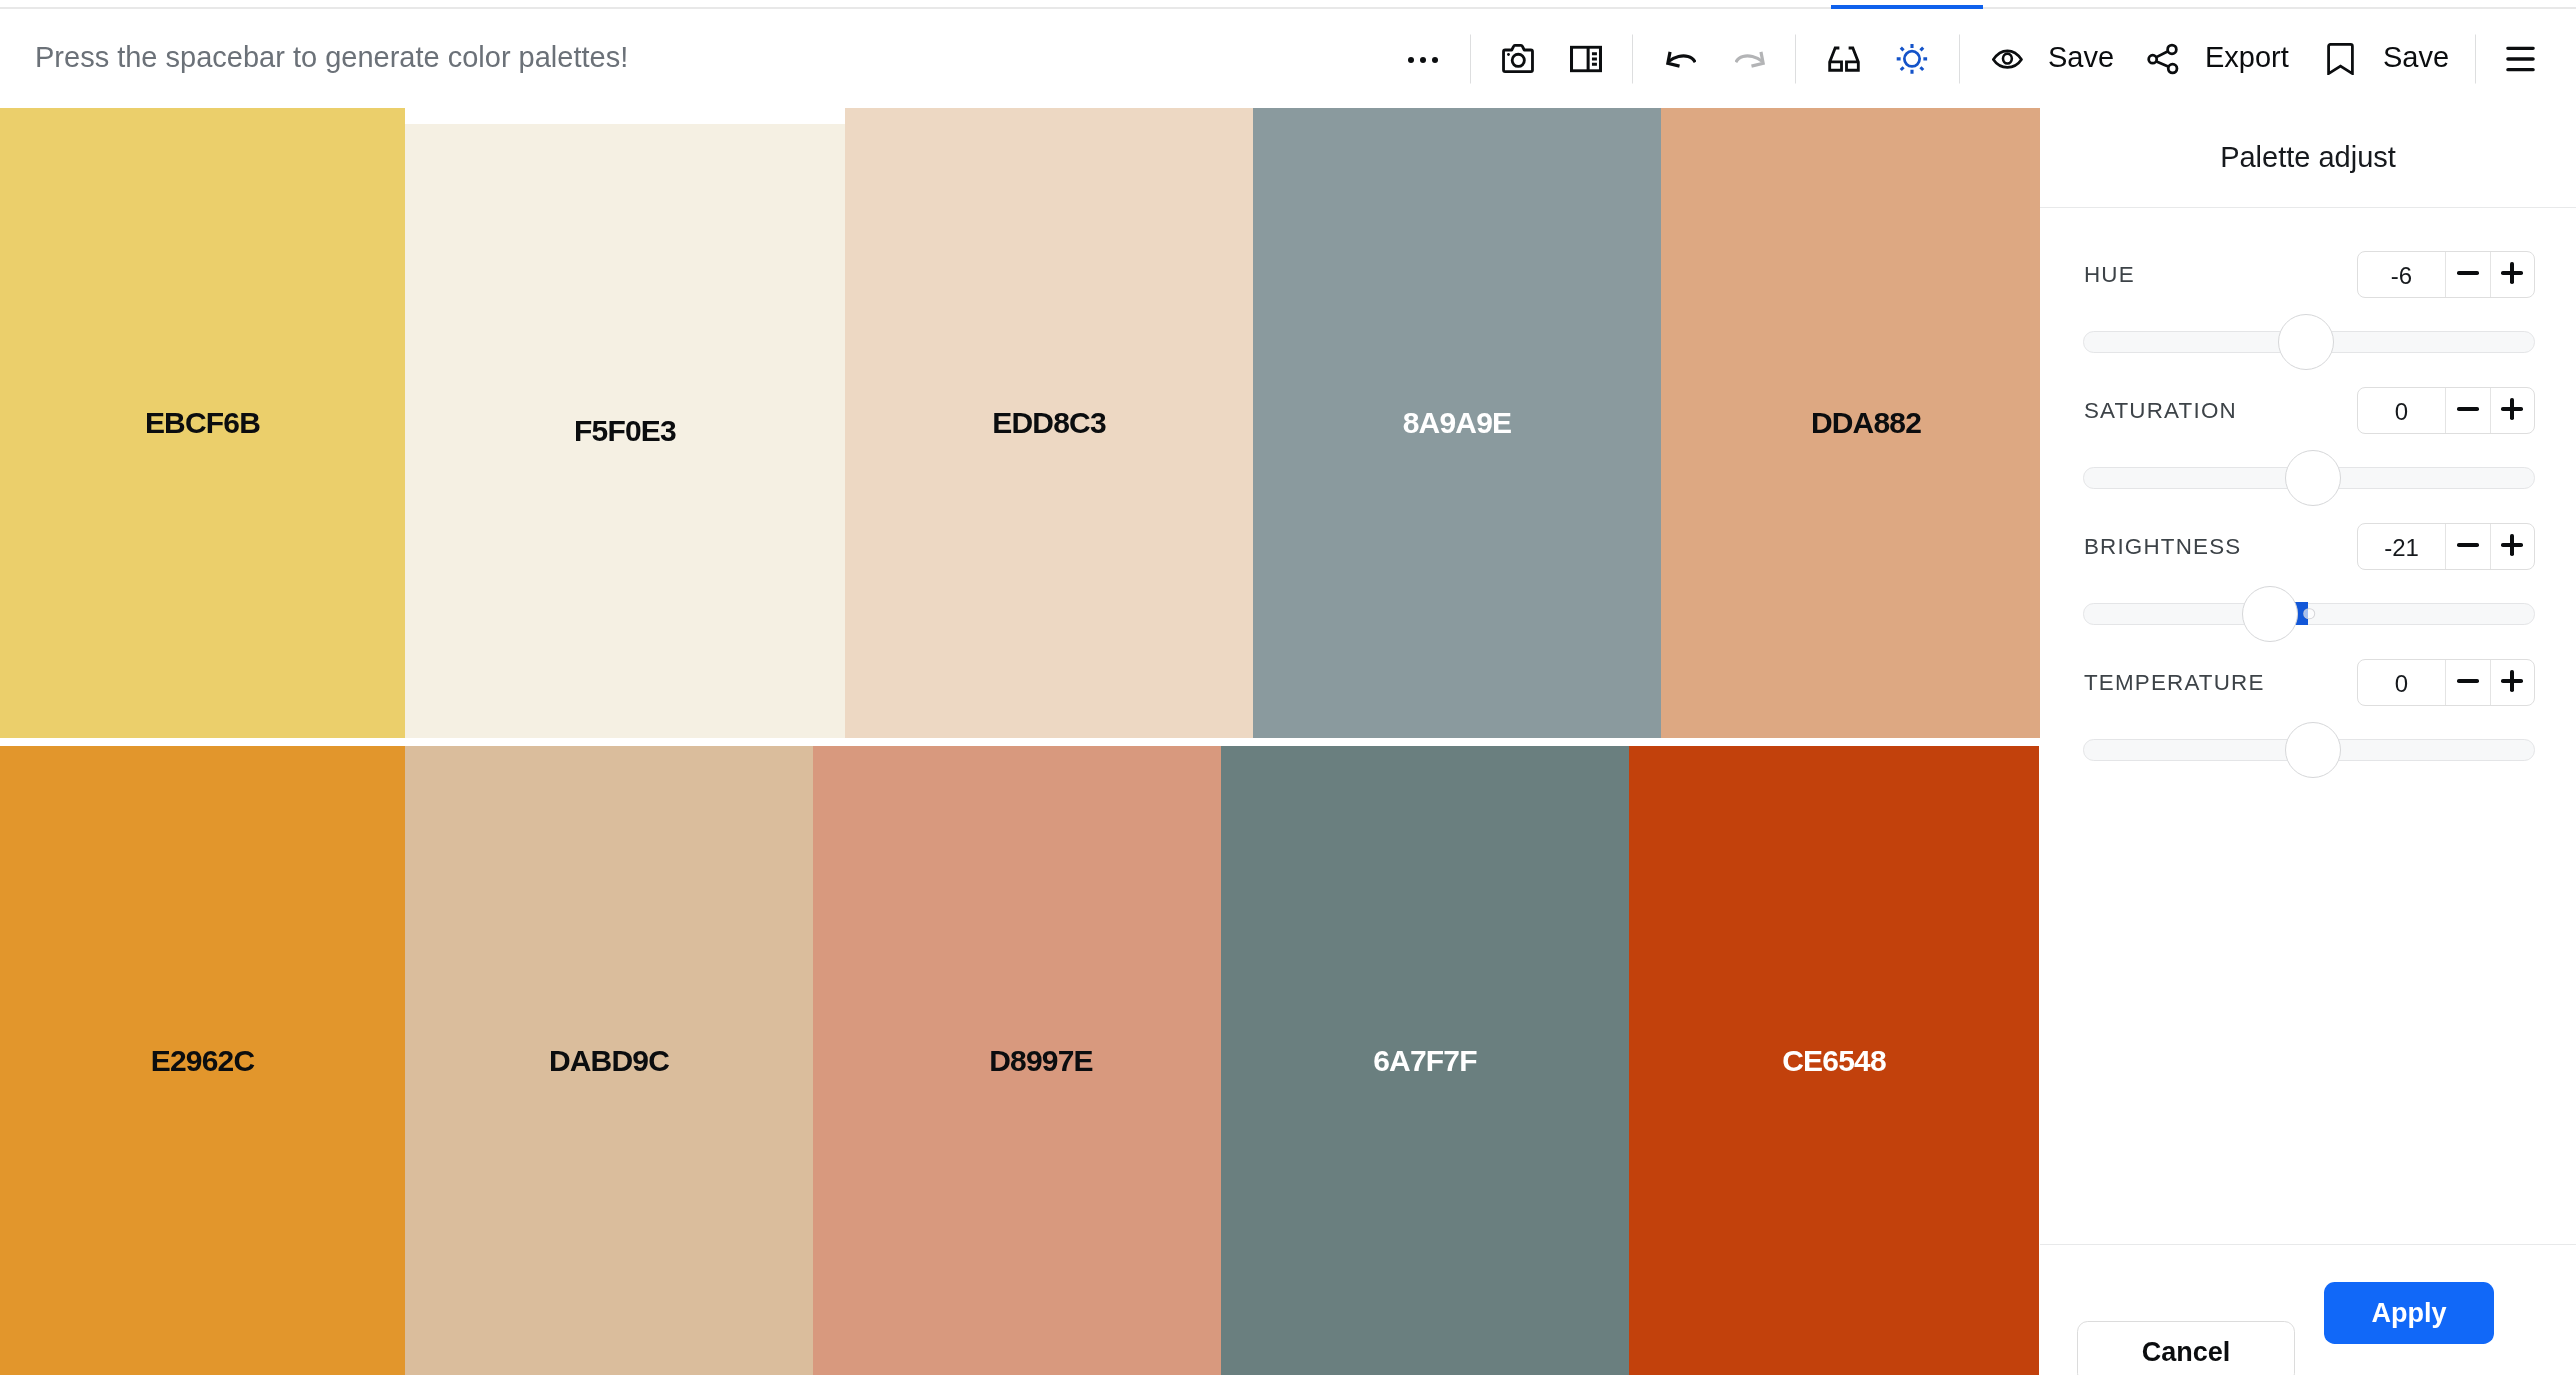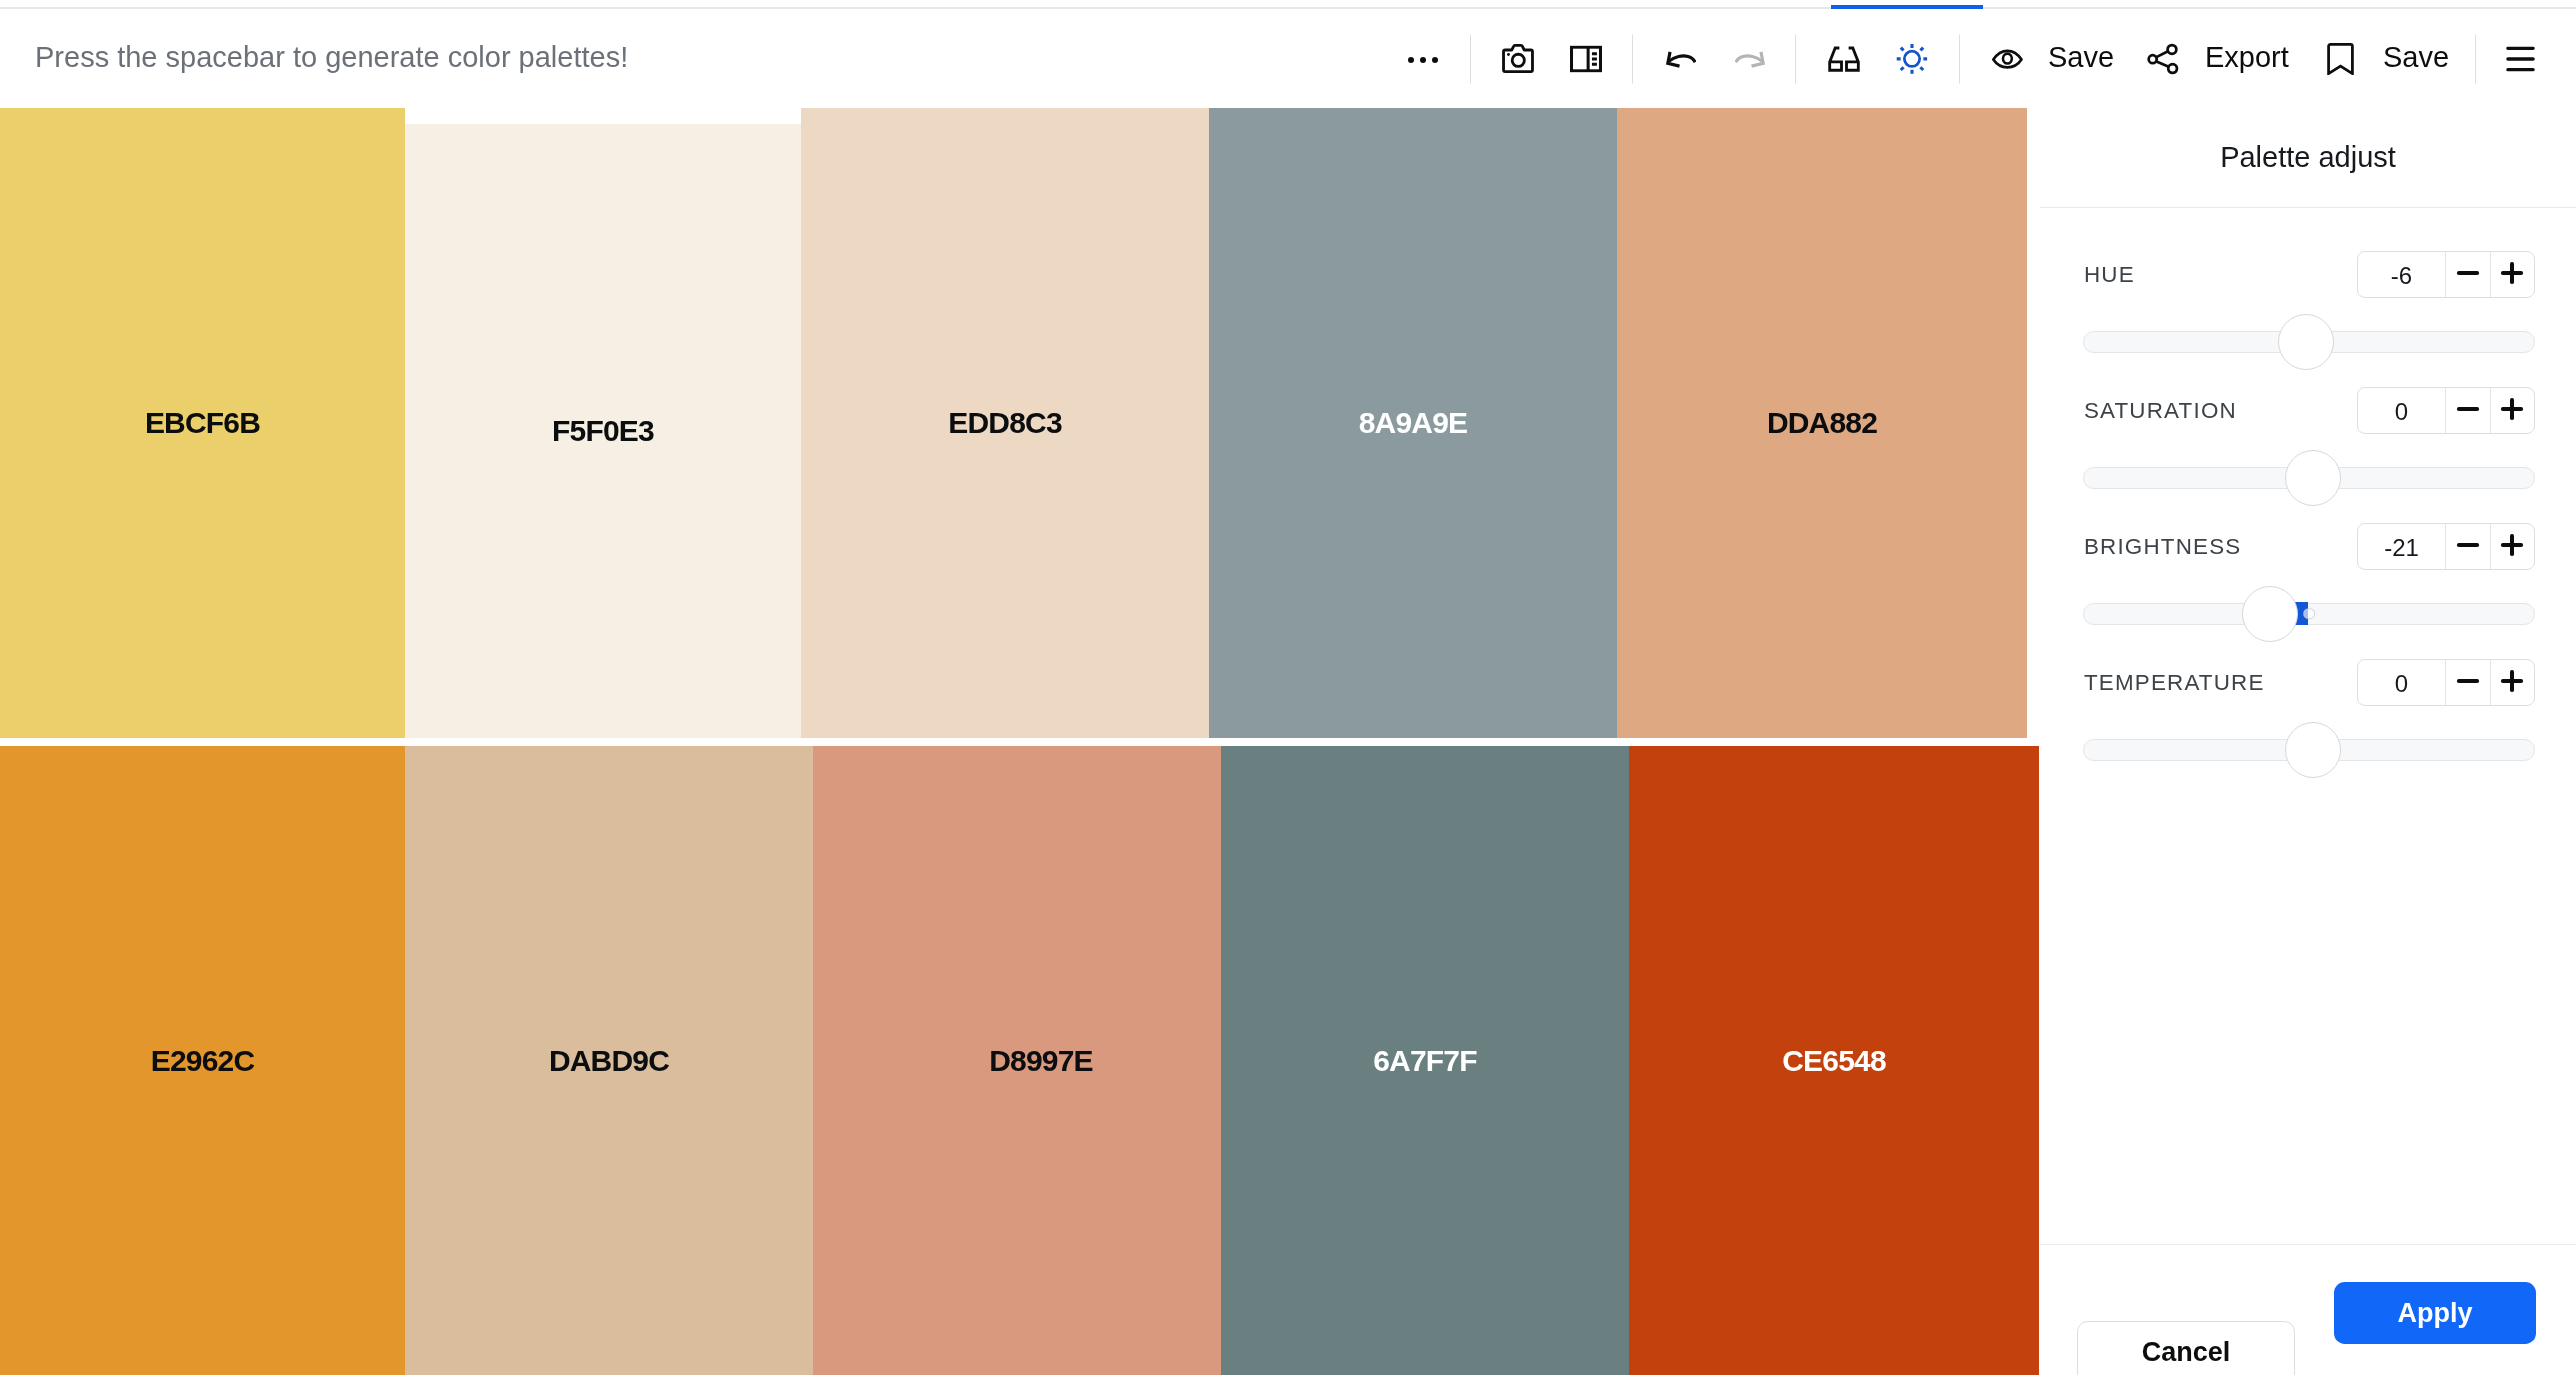--- a/index.html
+++ b/index.html
@@ -54,21 +54,21 @@
            background: #f7f8f9; border: 0.9px solid #e4e5e7; }
   .thumb { position: absolute; width: 56px; height: 56px; border-radius: 50%; background: #fff;
            border: 0.9px solid #d6d7d9; top: 50%; transform: translate(-50%, -50%); box-sizing: border-box; }
   .sel-rect { position: absolute; width: 14.3px; height: 22.4px; background: #1257d8; top: -0.9px; left: 211px; }
   .sel-dot { position: absolute; width: 11.6px; height: 11.6px; border-radius: 50%; border: 0.9px solid rgba(200,200,205,0.75);
              background: rgba(255,255,255,0.62); top: 50%; left: 226px; transform: translate(-50%,-50%); }
   .panel-footer { flex: 0 0 132px; border-top: 0.9px solid #e8e9ea; position: relative; }
   .btn-cancel { position: absolute; left: 37px; top: 37px; width: 218px; height: 63px; border: 0.9px solid #dcdcdc;
                 border-radius: 10.7px; background: #fff; color: #0b0d0f;
                 font-size: 27px; font-weight: bold; display: flex; align-items: center; justify-content: center; margin-top: 39px; }
-  .btn-apply { position: absolute; left: 294px; top: 37px; width: 202px; height: 62px; border-radius: 10.7px; background: #1168f8; color: #fff;
+  .btn-apply { position: absolute; left: 284px; top: 37px; width: 170px; height: 62px; border-radius: 10.7px; background: #1168f8; color: #fff;
                font-size: 27px; font-weight: bold; display: flex; align-items: center; justify-content: center; }
 </style>
 </head>
 <body>
 
 <div class="app">
   <div class="topbar">
     <div class="rule"></div>
     <div class="indicator" style="left: 1831px; width: 152px; background-color: rgb(15, 97, 236);"></div>
   </div>
@@ -153,21 +153,21 @@
         </svg>
       </div>
     </div>
   </div>
   <div class="palette">
     <div class="swatch-area">
       <div class="prow">
         <div class="swatch" style="width: 405px; background-color: rgb(235, 207, 107);">
             <span class="hex" style="color: rgb(11, 13, 15);">EBCF6B</span>
           </div>
-        <div class="swatch" style="width: 396px; background-color: rgb(245, 240, 227); margin-top: 16px;">
+        <div class="swatch" style="width: 440px; background-color: rgb(245, 240, 227); margin-top: 16px;">
             <span class="hex" style="color: rgb(11, 13, 15);">F5F0E3</span>
           </div>
         <div class="swatch" style="width: 408px; background-color: rgb(237, 216, 195);">
             <span class="hex" style="color: rgb(11, 13, 15);">EDD8C3</span>
           </div>
         <div class="swatch" style="width: 408px; background-color: rgb(138, 154, 158);">
             <span class="hex" style="color: rgb(255, 255, 255);">8A9A9E</span>
           </div>
         <div class="swatch" style="width: 410px; background-color: rgb(221, 168, 130);">
             <span class="hex" style="color: rgb(11, 13, 15);">DDA882</span>

